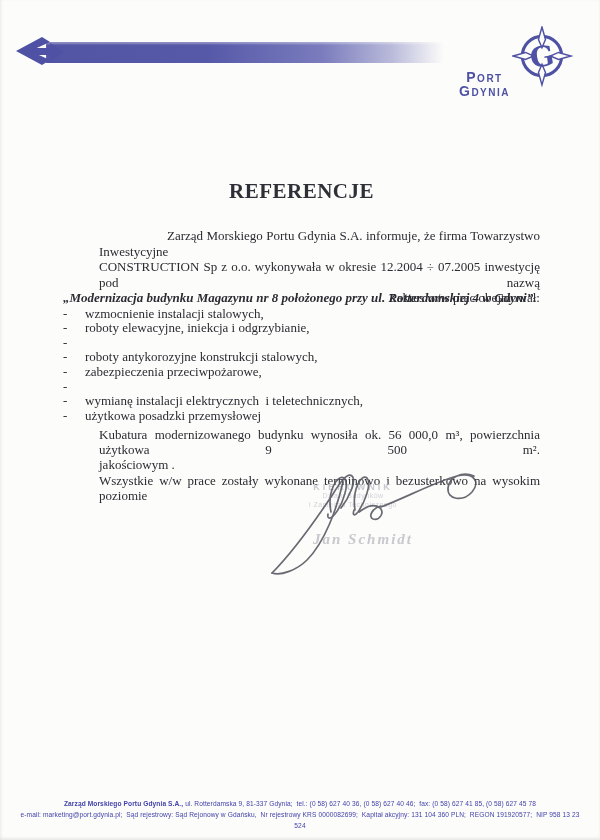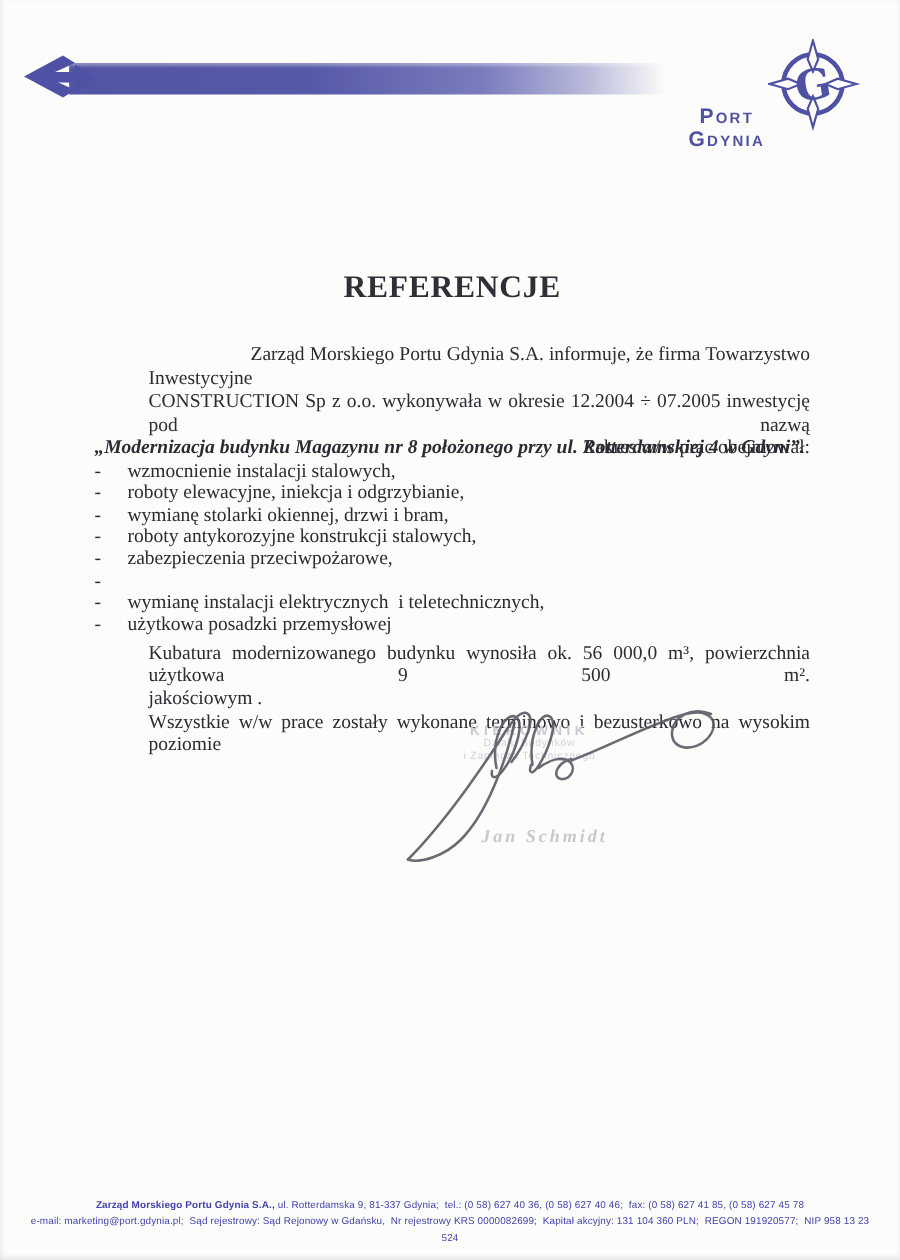--- a/index.html
+++ b/index.html
@@ -58,22 +58,22 @@
   .summary .l3{text-align:left;text-align-last:left;}
 
   
   .stamp{
     position:absolute;left:288px;top:482px;width:130px;text-align:center;
     color:#c6c6cc;font-family:"Liberation Sans",sans-serif;
   }
   .stamp .t{font-size:9px;letter-spacing:3px;font-weight:bold;color:#c9c9d1;}
   .stamp .d{font-size:7px;letter-spacing:0.5px;line-height:8.5px;color:#d2d2d8;}
   .stamp-name{
-    position:absolute;left:303px;top:550px;width:120px;text-align:center;
-    color:#c8c8ce;font-style:italic;font-weight:bold;font-size:12px;letter-spacing:2px;
+    position:absolute;left:303px;top:531px;width:120px;text-align:center;
+    color:#c8c8ce;font-style:italic;font-weight:bold;font-size:15px;letter-spacing:2px;
   }
   .sig-svg{position:absolute;left:255px;top:464px;width:245px;height:118px;}
 
   
   .footer{
     position:absolute;left:20px;top:798px;width:560px;text-align:center;
     color:#4242ac;font-family:"Liberation Sans",sans-serif;
     font-size:6.6px;line-height:11px;letter-spacing:0.1px;
   }
   .footer b{font-weight:bold;}
@@ -122,21 +122,20 @@
     <div class="li">
         <span class="dash">-</span>
         <span>wzmocnienie instalacji stalowych,</span>
       </div>
     <div class="li">
         <span class="dash">-</span>
         <span>roboty elewacyjne, iniekcja i odgrzybianie,</span>
       </div>
     <div class="li">
         <span class="dash">-</span>
-        <span>wymianę stolarki okiennej, drzwi i bram,</span>
       </div>
     <div class="li">
         <span class="dash">-</span>
         <span>roboty antykorozyjne konstrukcji stalowych,</span>
       </div>
     <div class="li">
         <span class="dash">-</span>
         <span>zabezpieczenia przeciwpożarowe,</span>
       </div>
     <div class="li">

